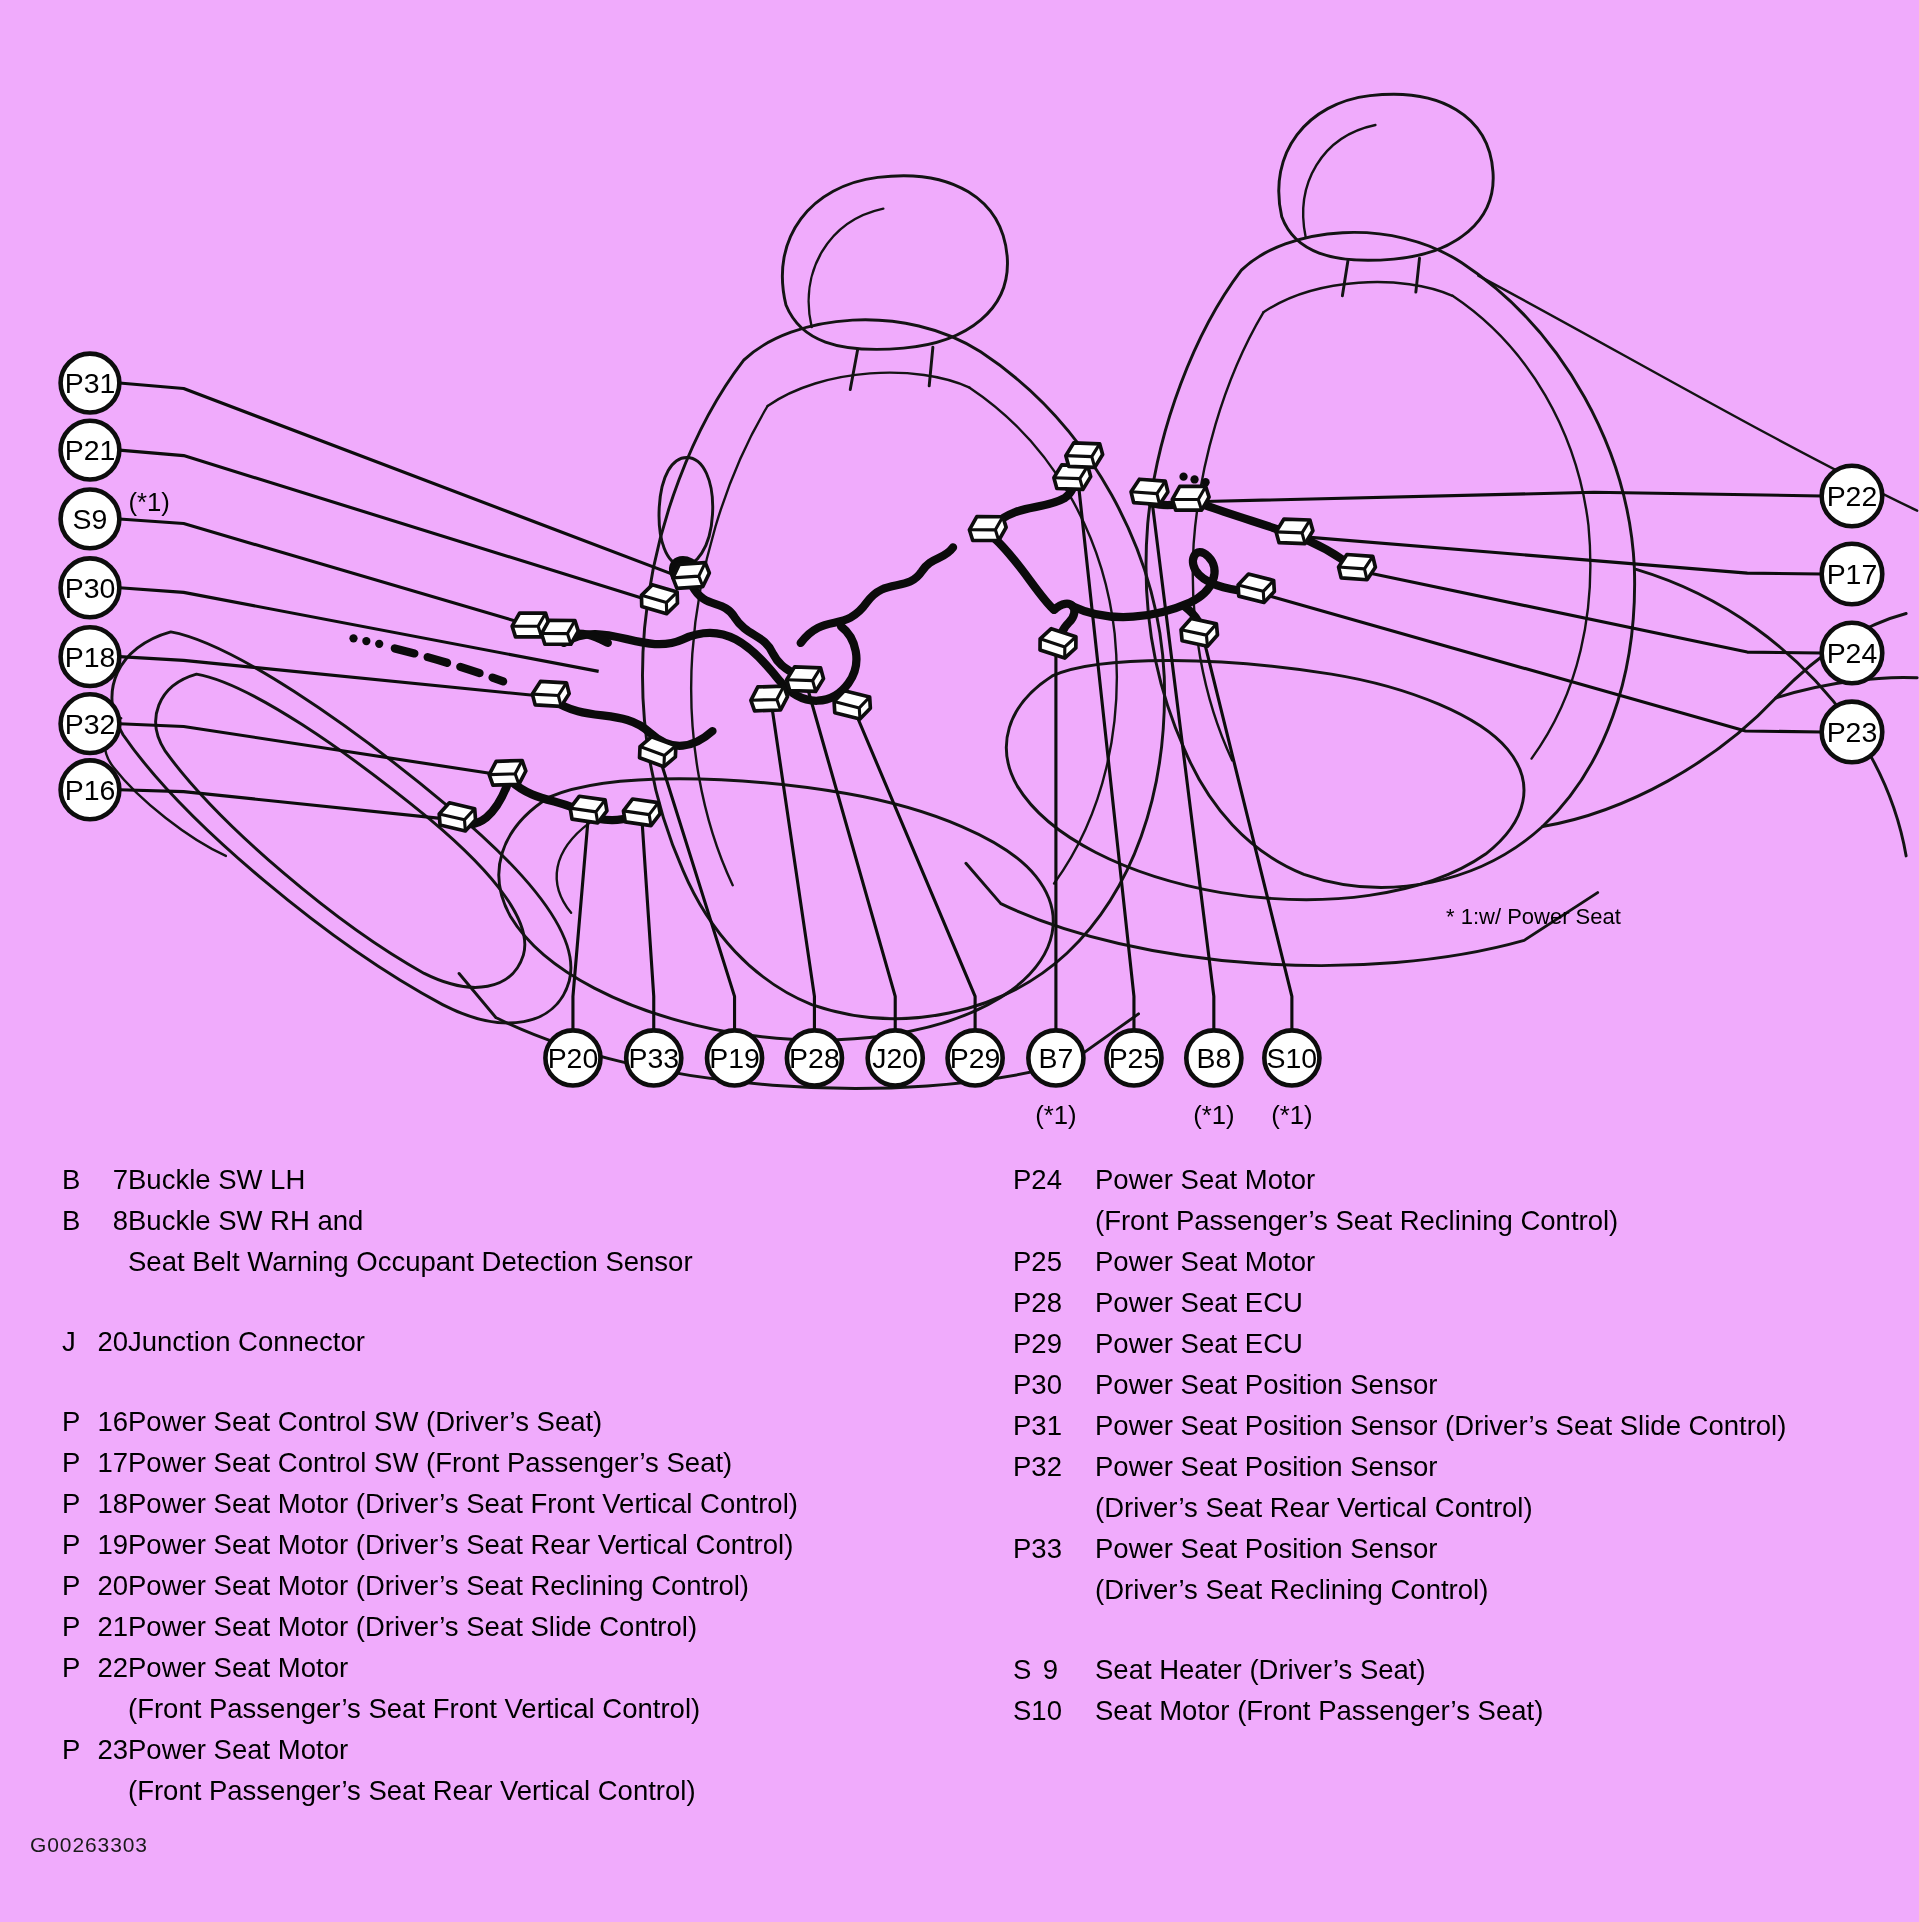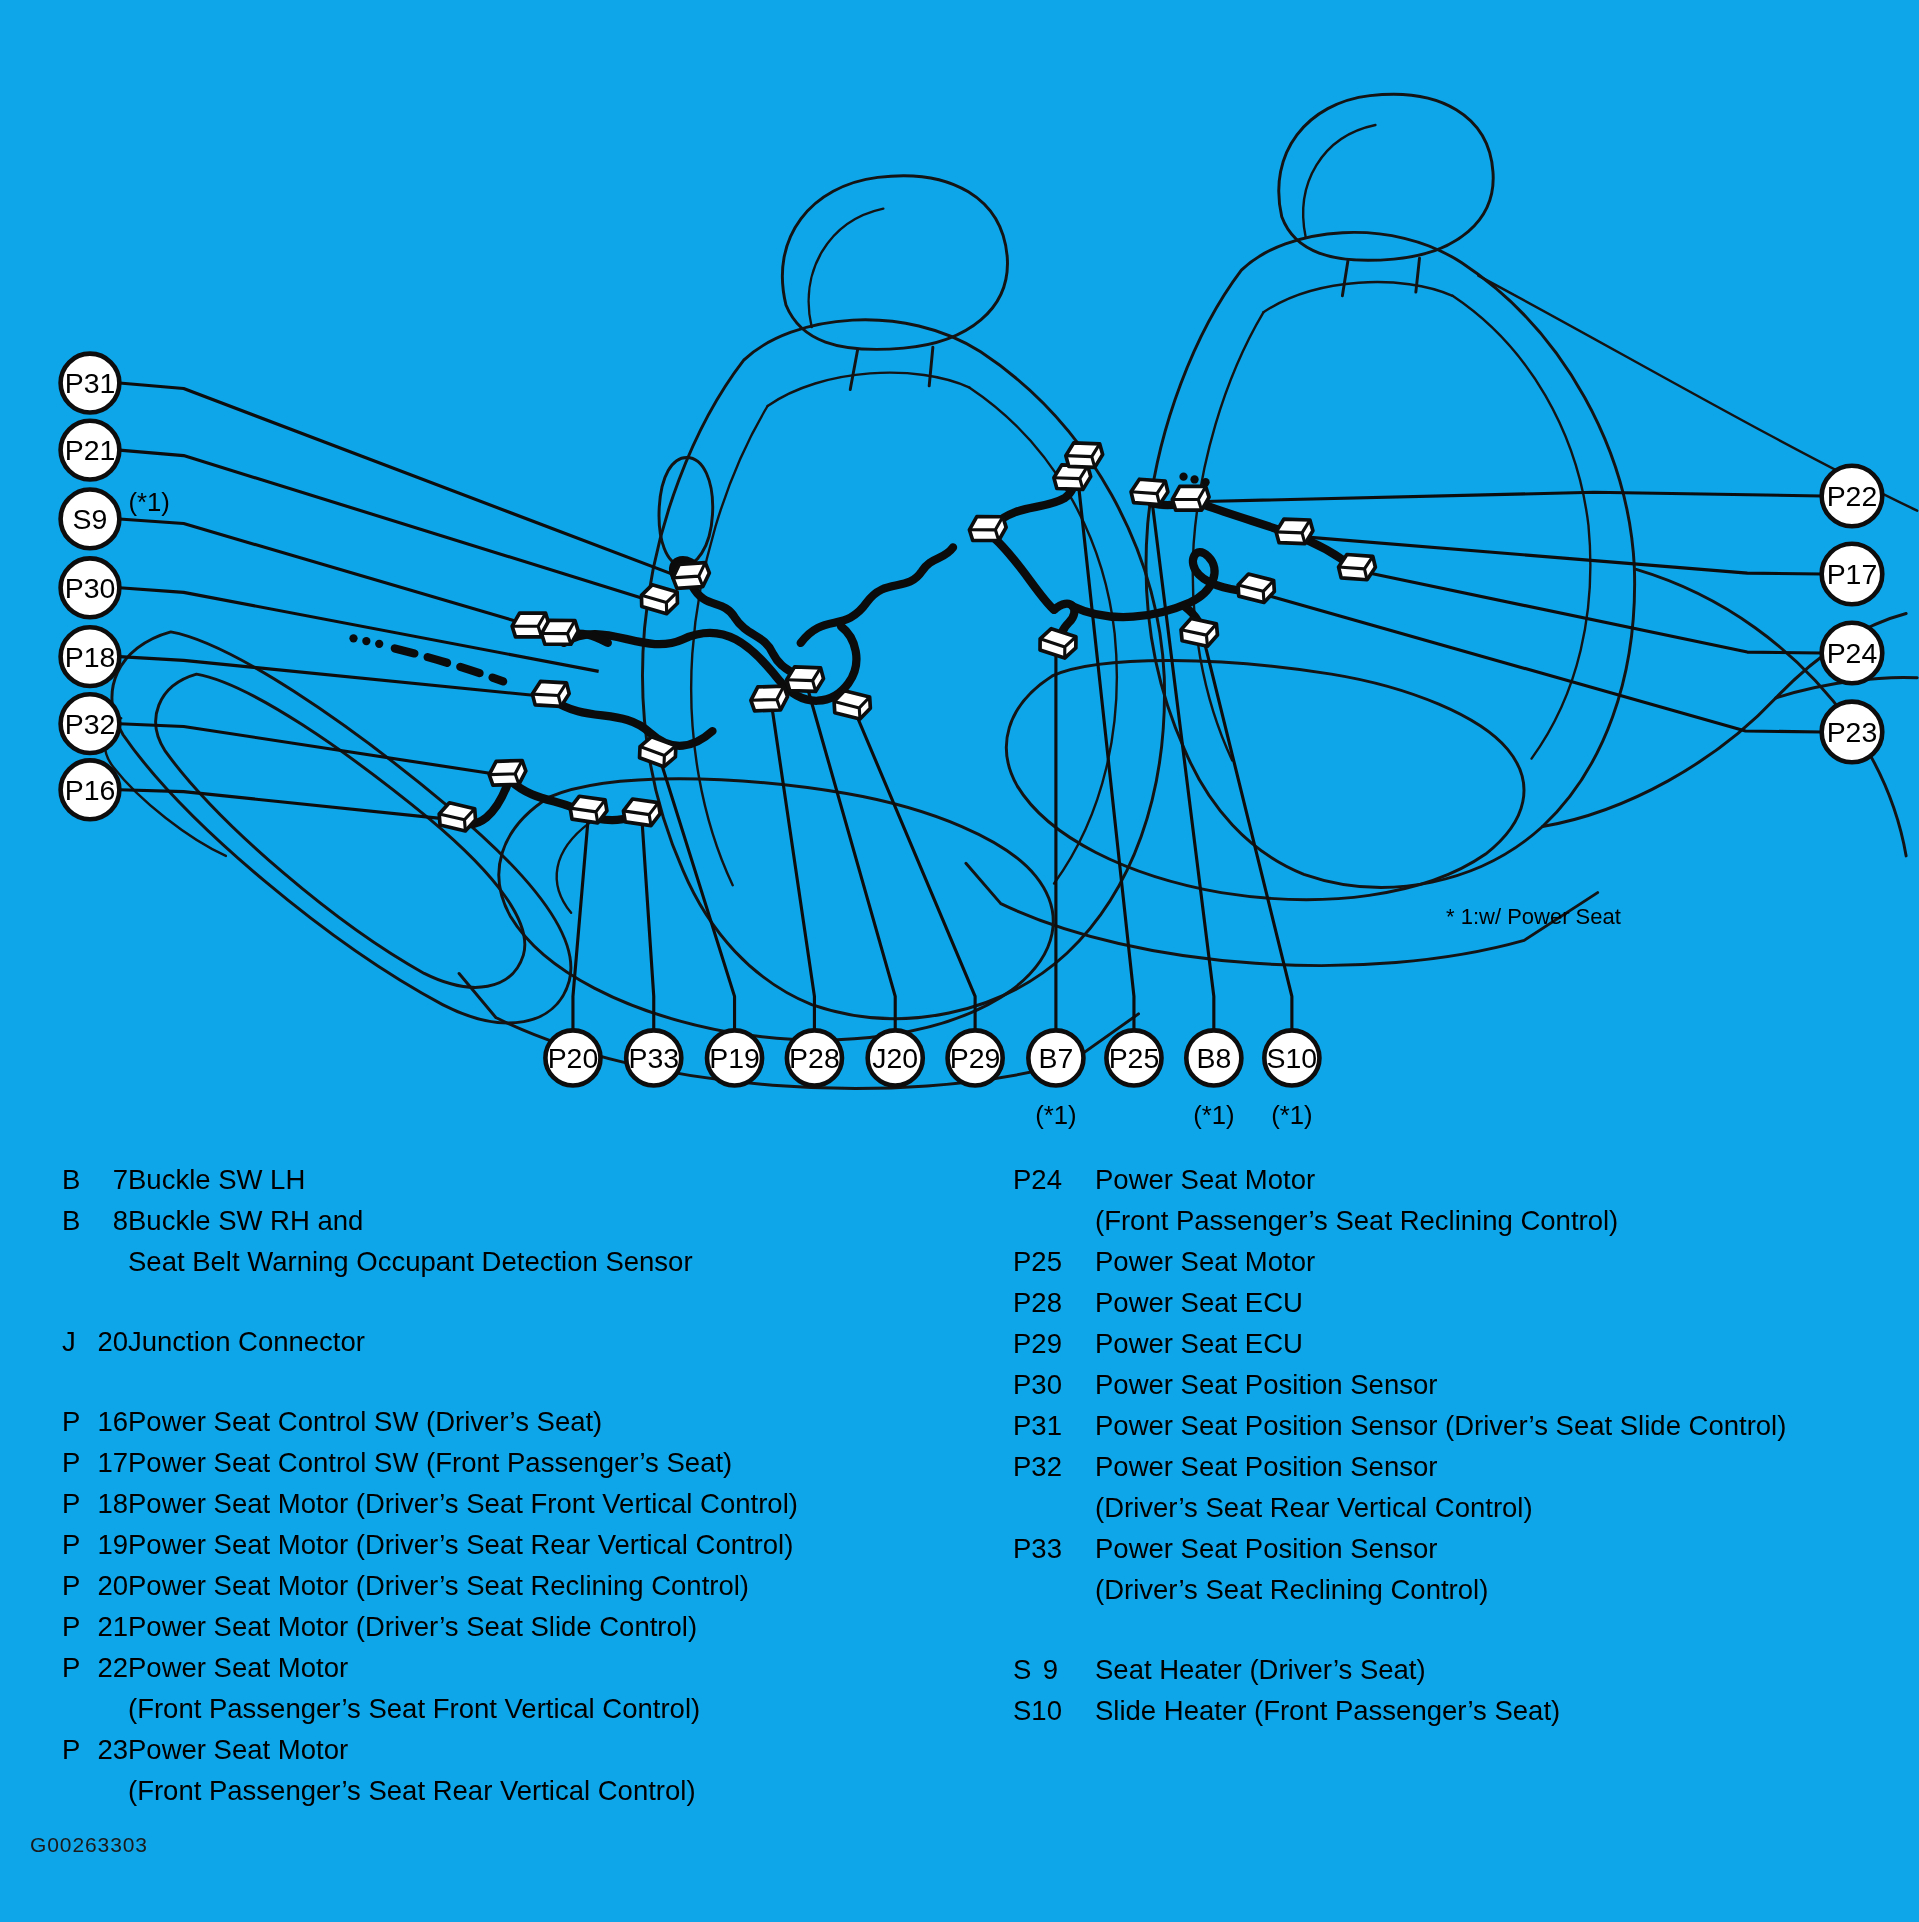--- a/index.html
+++ b/index.html
@@ -1,16 +1,16 @@
 <!DOCTYPE html>
 <html style="font-size:14.7px"><head>
 <meta charset="utf-8">
 <style>
   html,body{margin:0;padding:0;background:#fff}
-  .stage{position:relative;width:1919px;height:1923px;background:#0ea5e9;overflow:hidden;
+  .stage{position:relative;width:1919px;height:1923px;background:#f0abfc;overflow:hidden;
          font-family:"Liberation Sans",sans-serif;color:#000}
   svg{position:absolute;left:0;top:0}
   .seatline{fill:none;stroke:#141414;stroke-width:3.2;stroke-linecap:round;stroke-linejoin:round}
   .seam{fill:none;stroke:#141414;stroke-width:2.6;stroke-linecap:round}
   .wire{fill:none;stroke:#0b0b0b;stroke-width:9;stroke-linecap:round;stroke-linejoin:round}
   .wiredash{fill:none;stroke:#0b0b0b;stroke-width:9;stroke-linecap:round;stroke-dasharray:22 15}
   .leader{fill:none;stroke:#0d0d0d;stroke-width:3.4;stroke-linejoin:round}
   .cube-sil{fill:#fff;stroke:#0d0d0d;stroke-width:4;stroke-linejoin:round}
   .cube-in{fill:none;stroke:#0d0d0d;stroke-width:3.4;stroke-linejoin:round}
   .co-circle{fill:#fff;stroke:#0d0d0d;stroke-width:5}
@@ -497,20 +497,20 @@
         <span class="ltext">
           <div>Seat Heater (Driver’s Seat)</div>
         </span>
       </div>
       <div class="lrow">
         <span class="lcode">
           <span>S</span>
           <span>10</span>
         </span>
         <span class="ltext">
-          <div>Slide Heater (Front Passenger’s Seat)</div>
+          <div>Seat Motor (Front Passenger’s Seat)</div>
         </span>
       </div>
     </div>
 
   <div class="figcode">G00263303</div>
 </div>
 
 
 </body></html>

